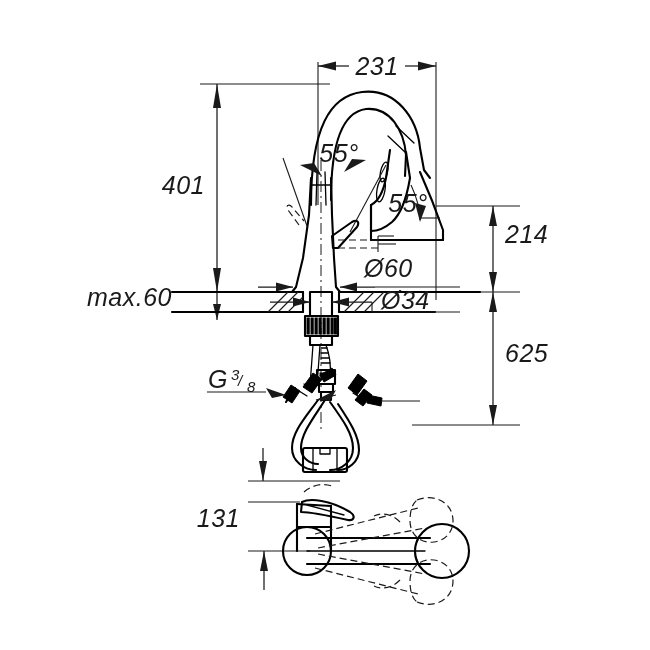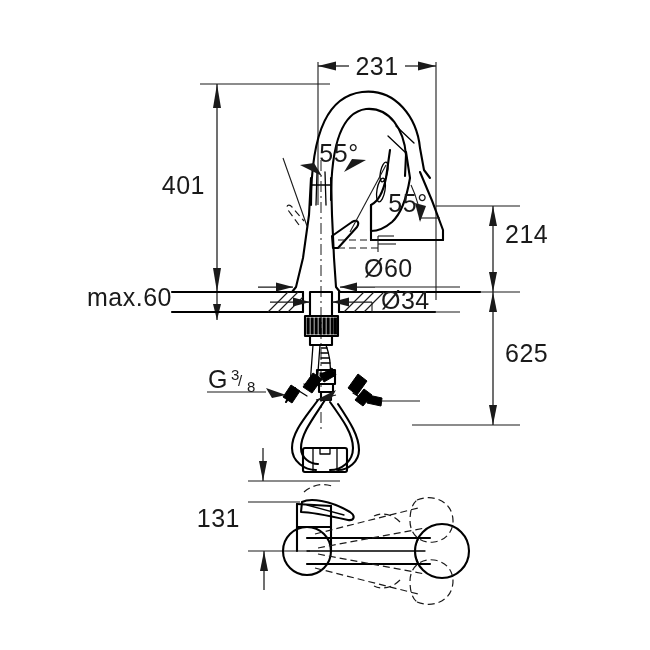--- a/index.html
+++ b/index.html
@@ -8,20 +8,21 @@
     padding: 0;
     background: #ffffff;
   }
   #sheet {
     position: relative;
     width: 650px;
     height: 650px;
     background: #ffffff;
     overflow: hidden;
     font-family: "Liberation Sans", sans-serif;
+    font-style: italic;
   }
   #sheet svg {
     position: absolute;
     left: 0;
     top: 0;
     display: block;
   }
   .dimtext {
     font-family: "Liberation Sans", sans-serif;
     font-size: 25px;

